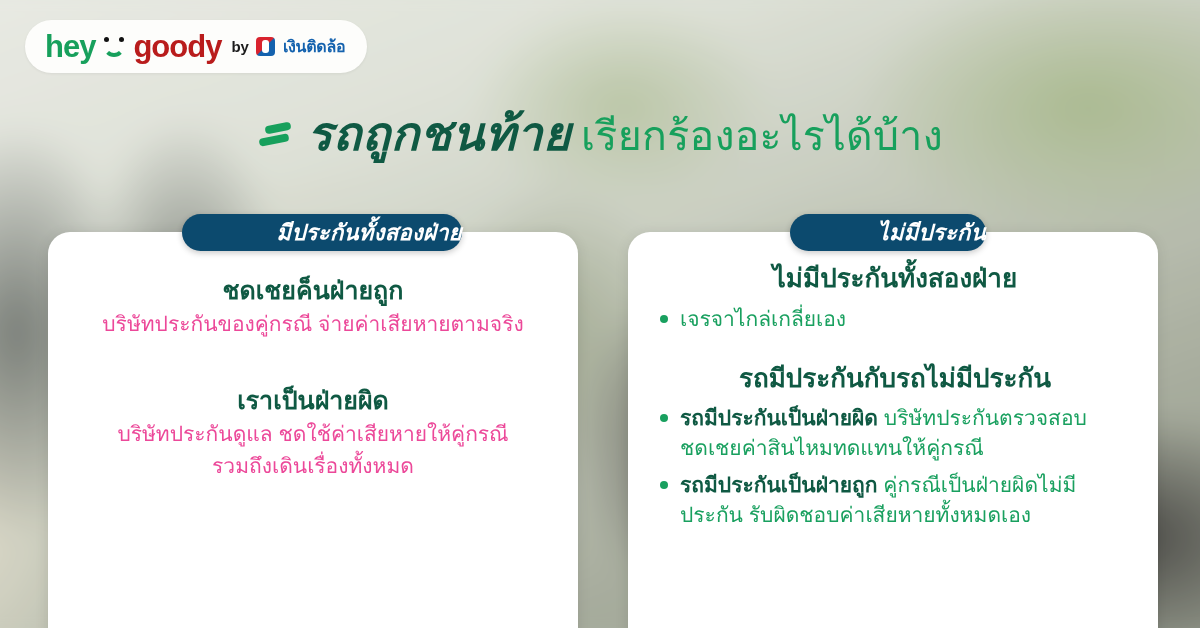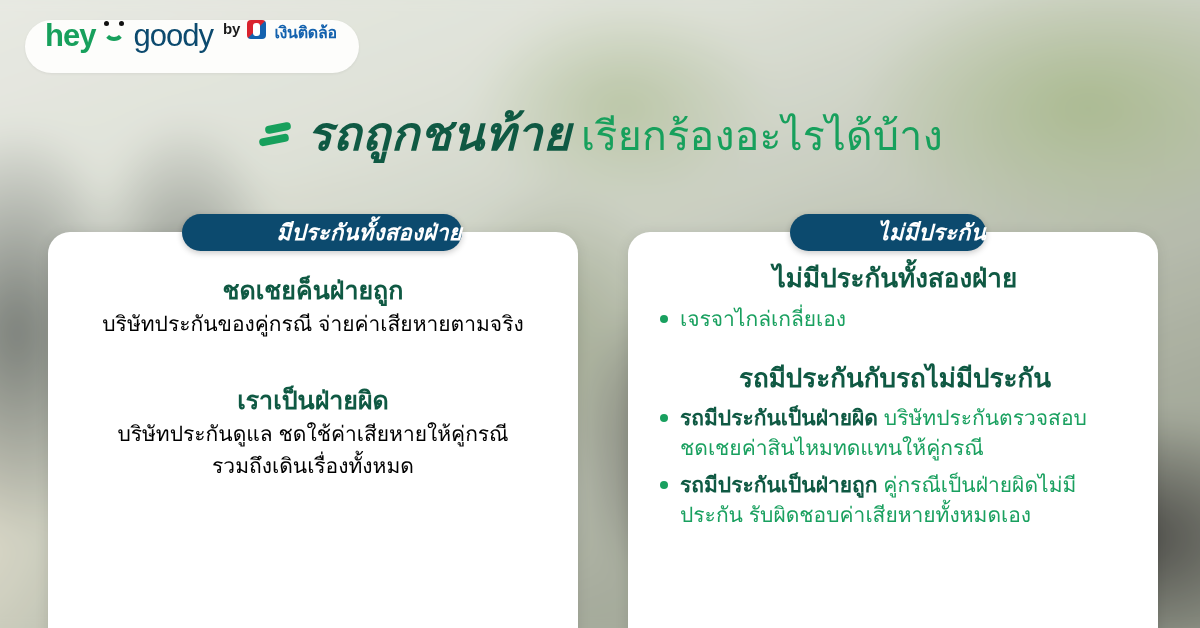--- a/index.html
+++ b/index.html
@@ -32,34 +32,34 @@
     filter:blur(14px);
     transform:scale(1.08);
   }
   .bg-wash { position:absolute; inset:0; background:rgba(255,255,255,.16); }
 
   
   .logo-pill {
     position:absolute; left:25px; top:20px;
     height:53px; padding:0 22px 0 20px;
     background:#fdfdfb; border-radius:27px;
-    display:flex; gap:7px;
+    display:flex; align-items:center; gap:7px;
     box-shadow:0 1px 3px rgba(0,0,0,.06);
   }
   .logo-hey { font-size:31px; font-weight:bold; color:#17a05c; letter-spacing:-1px; line-height:1; }
   .logo-smile { display:inline-block; width:22px; height:22px; position:relative; margin:0 1px; }
   .logo-smile .eye { position:absolute; top:1px; width:5px; height:5px; border-radius:50%; background:#111; }
   .logo-smile .eye.l { left:1px; } .logo-smile .eye.r { right:1px; }
   .logo-smile .mouth {
     position:absolute; left:0; top:5px; width:22px; height:16px;
     border:4px solid #17a05c; border-top-color:transparent;
     border-left-color:transparent; border-right-color:transparent;
     border-radius:0 0 22px 22px;
   }
-  .logo-goody { font-size:31px; font-weight:normal; color:#0c4a6e; letter-spacing:-1px; line-height:1; }
+  .logo-goody { font-size:31px; font-weight:bold; color:#b91c1c; letter-spacing:-1px; line-height:1; }
   .logo-by { font-size:15px; font-weight:bold; color:#1b1b1b; margin-left:3px; }
   .tidlor-mark {
     width:19px; height:19px; border-radius:4px;
     background:linear-gradient(135deg,#d9232e 0%,#d9232e 48%,#1462ae 52%,#1462ae 100%);
     display:inline-block; position:relative; margin-right:1px;
   }
   .tidlor-mark::after {
     content:""; position:absolute; left:6px; top:3px; width:7px; height:13px;
     border-radius:3px; background:#fff;
   }
@@ -110,21 +110,21 @@
   .badge.right { left:790px; width:196px; }
 
   
   .card-body { position:absolute; left:0; right:0; top:40px; padding:0 22px; }
   .card.left .card-body { text-align:center; }
 
   .blk-title {
     font-size:25px; font-weight:bold; color:#0f5943; line-height:1.45;
   }
   .blk-sub {
-    font-size:21px; color:#000000; line-height:1.5;
+    font-size:21px; color:#ec4899; line-height:1.5;
   }
   .card.left .section { margin-bottom:6px; }
   .card.left .section.two { margin-top:42px; }
 
   .card.right .card-body { top:28px; padding:0 26px 0 30px; }
   .card.right .blk-title { text-align:center; font-size:26px; }
   .card.right .section.two { margin-top:26px; }
 
   ul.bullets { list-style:none; margin-top:6px; }
   ul.bullets li {

